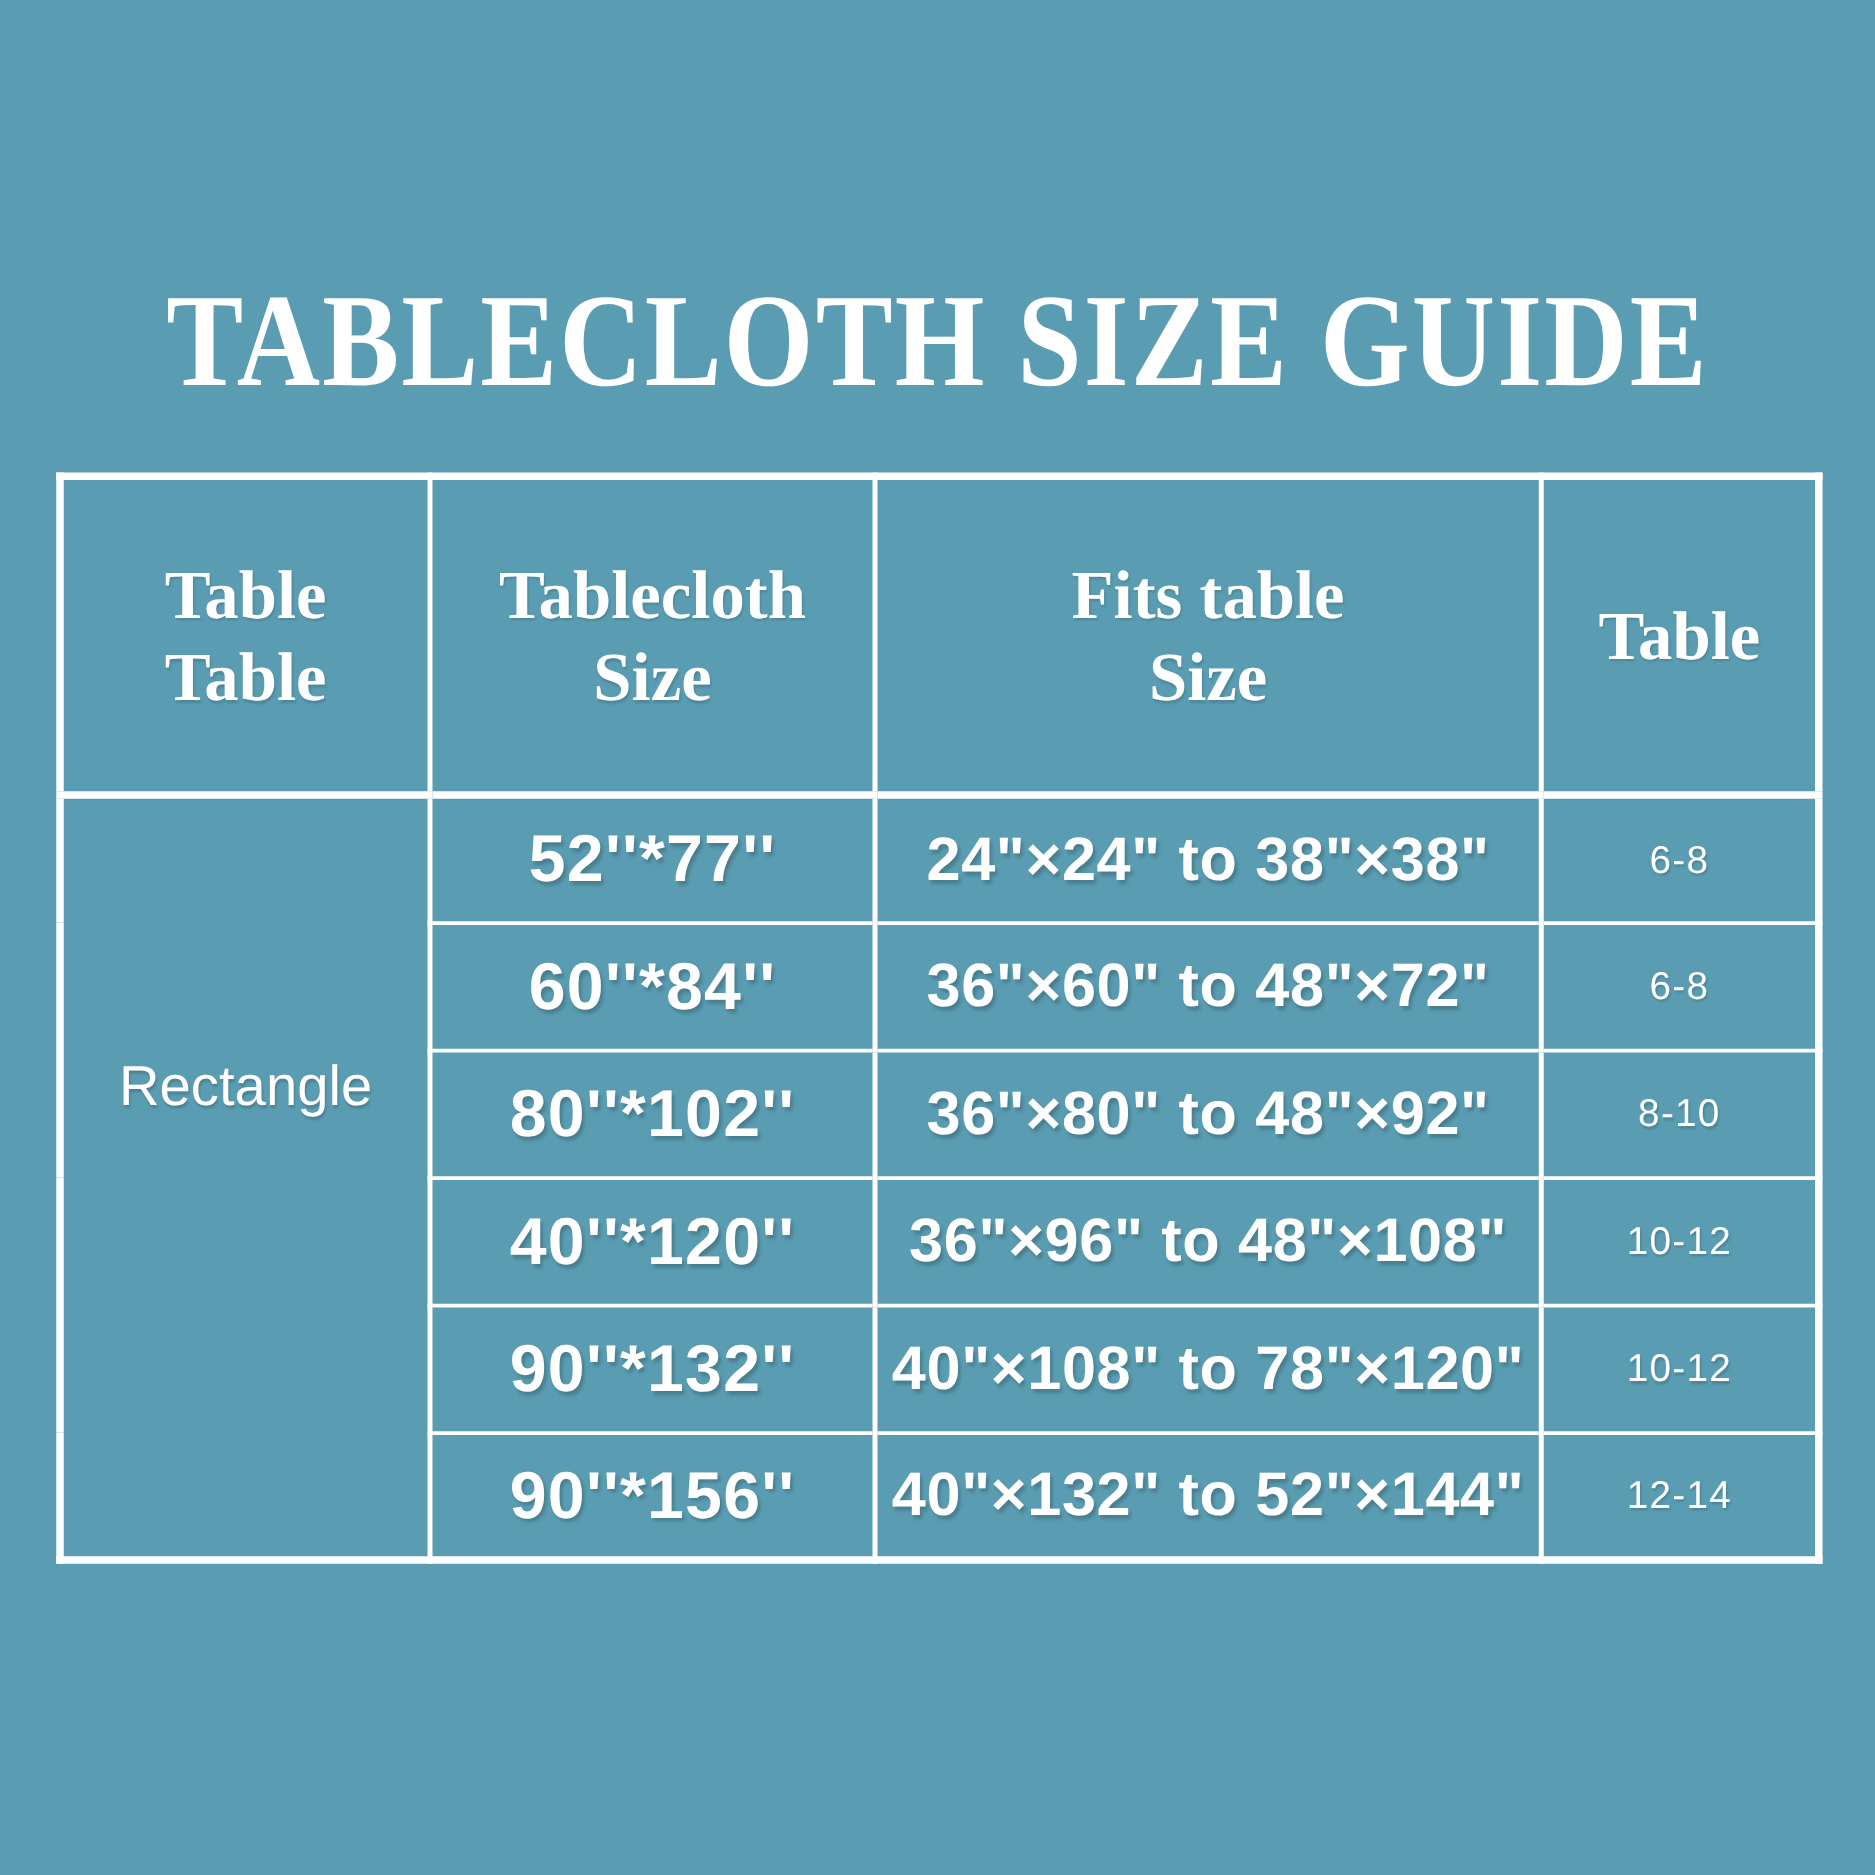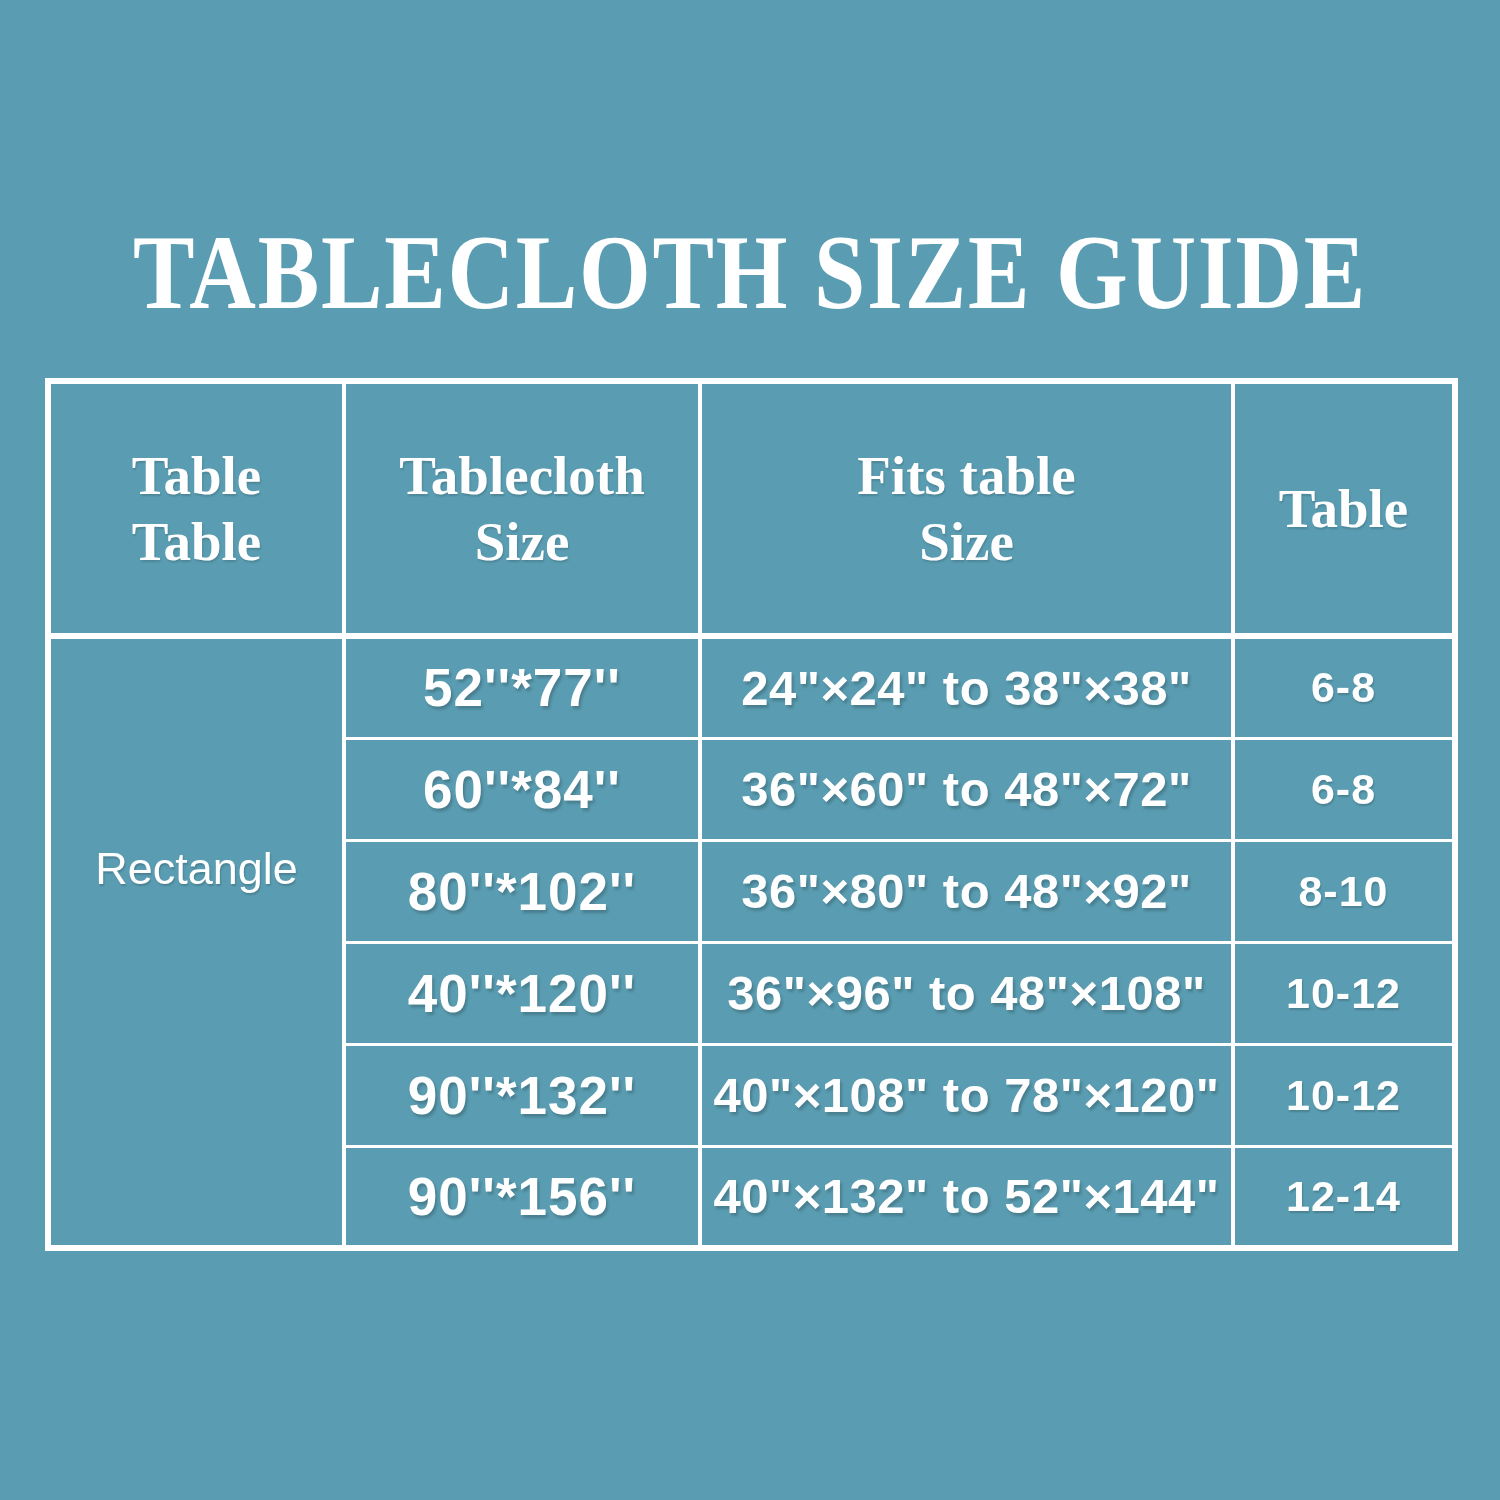--- a/index.html
+++ b/index.html
@@ -74,22 +74,22 @@
     }
 
     td.fits-cell {
       font-weight: bold;
       font-size: 49px;
       letter-spacing: 0.5px;
       text-shadow: 2px 3px 3px rgba(0,0,0,0.20);
     }
 
     td.seats-cell {
-      font-weight: bold;
-      font-size: 43px;
+      font-weight: normal;
+      font-size: 31px;
       letter-spacing: 1px;
       text-shadow: 1px 2px 2px rgba(0,0,0,0.18);
     }
 
     td.shape-cell { vertical-align: top; }
 
     .shape-label {
       margin-top: 204px;
       font-size: 45px;
       font-weight: normal;

